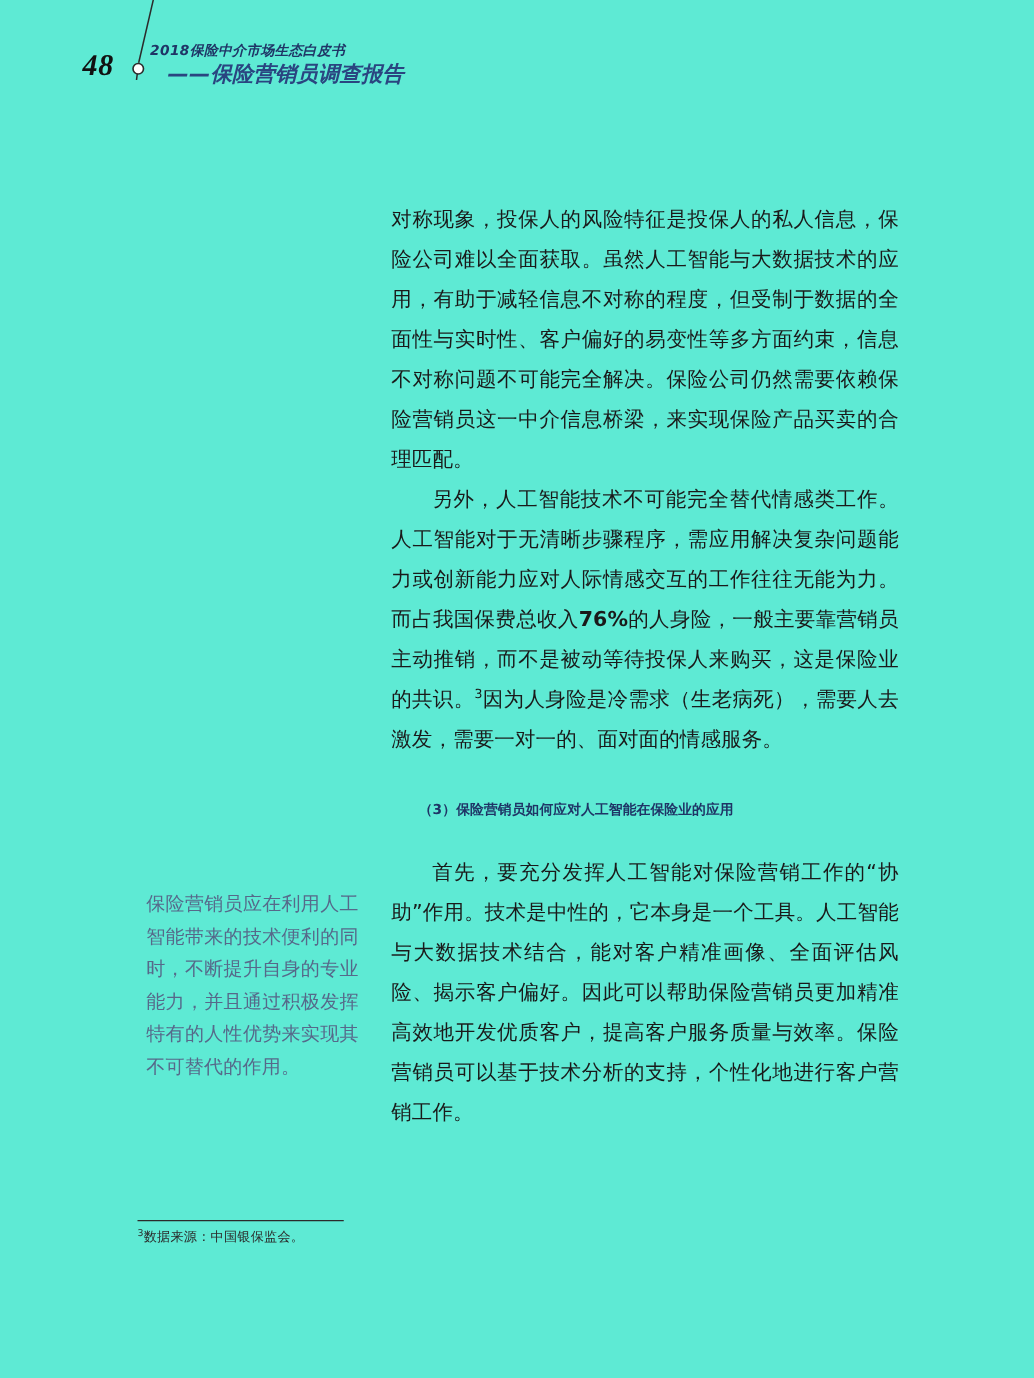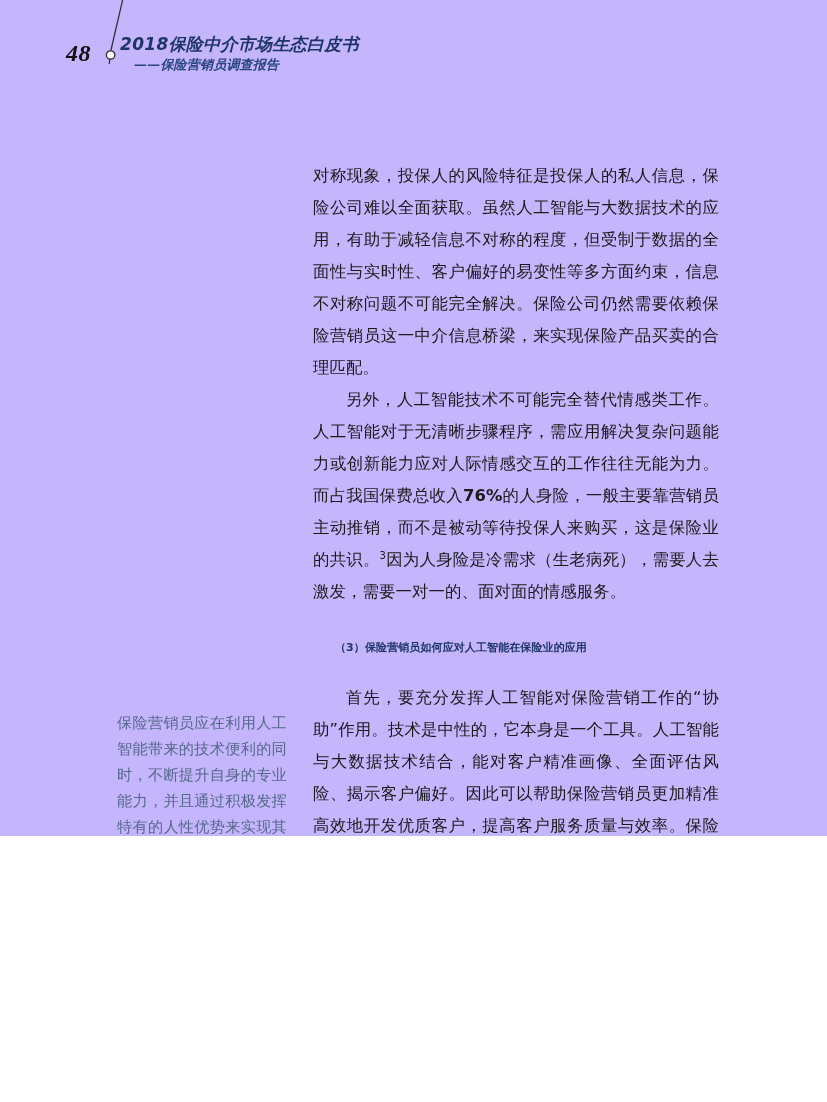--- a/index.html
+++ b/index.html
@@ -7,22 +7,22 @@
     margin: 0;
     padding: 0;
     background: #ffffff;
   }
   body {
     font-family: "Liberation Sans", "DejaVu Sans", sans-serif;
   }
   .page {
     position: relative;
     width: 827px;
-    height: 836px;
-    background: #c4b5fd;
+    height: 1102px;
+    background: #5eead4;
     overflow: hidden;
   }
 
   
   .page-header {
     position: absolute;
     left: 0;
     top: 0;
     width: 827px;
     height: 100px;
@@ -48,33 +48,33 @@
   }
   .header-titles {
     position: absolute;
     left: 120px;
     top: 34px;
   }
   .header-title-main {
     font-family: "DejaVu Sans", "Liberation Sans", sans-serif;
     font-style: italic;
     font-weight: bold;
-    font-size: 17px;
+    font-size: 11px;
     color: #1f3566;
     letter-spacing: 0.3px;
     white-space: nowrap;
     line-height: 1.25;
   }
   .header-title-sub {
     margin-top: 2px;
     padding-left: 14px;
     font-family: "DejaVu Sans", "Liberation Sans", sans-serif;
     font-style: italic;
     font-weight: bold;
-    font-size: 13px;
+    font-size: 17px;
     color: #2a4580;
     letter-spacing: 0.2px;
     white-space: nowrap;
     line-height: 1.25;
   }
 
   
   .body-column {
     position: absolute;
     left: 313px;

